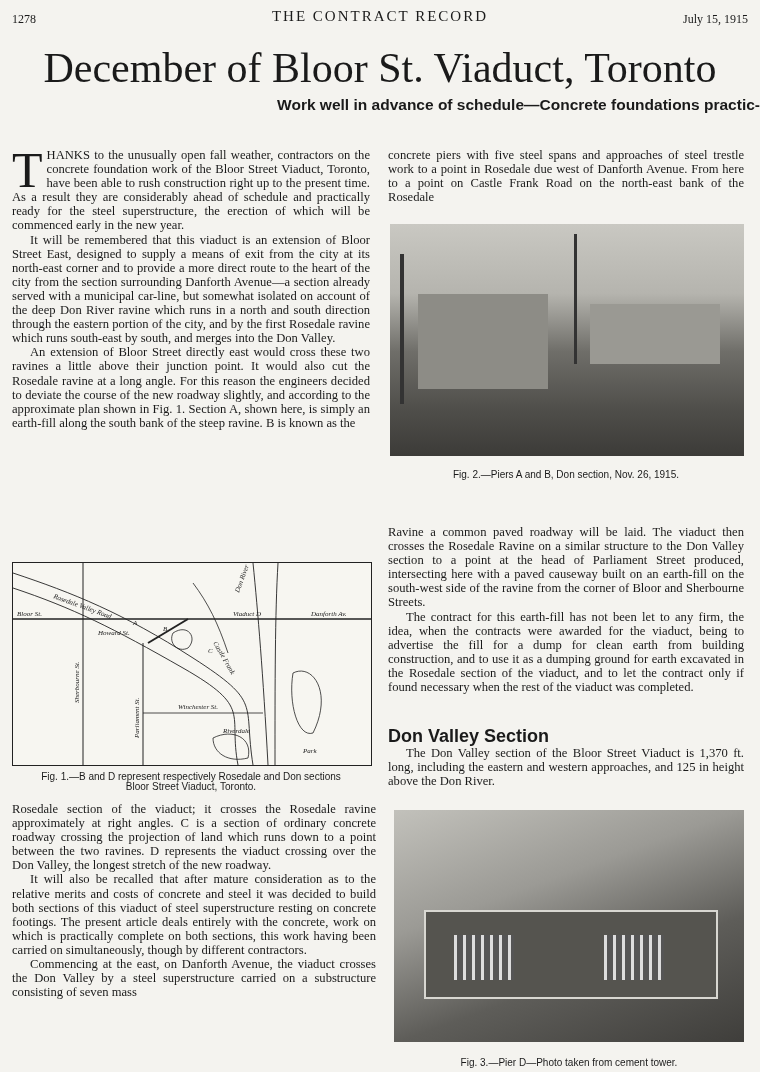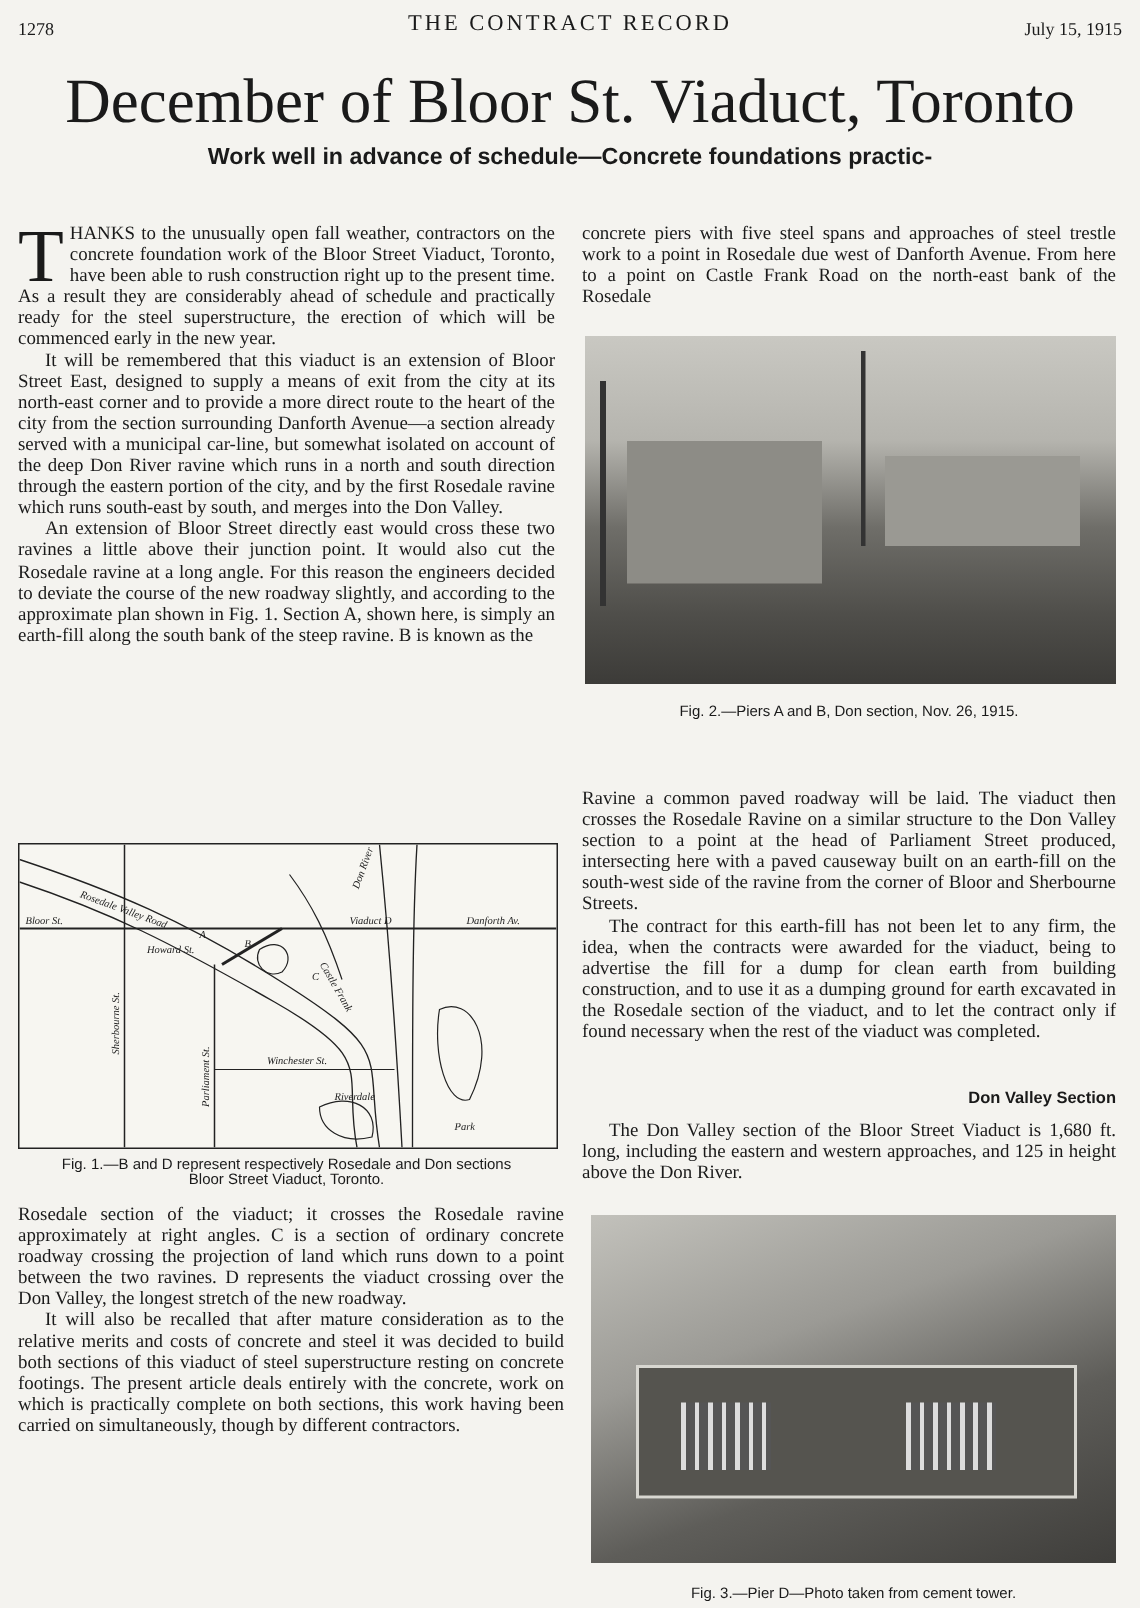--- a/index.html
+++ b/index.html
@@ -7,28 +7,28 @@
     width: 760px; height: 1072px; overflow: hidden;
     background: #f4f3ef; color: #1a1a1a;
     font-family: "Liberation Serif", "DejaVu Serif", serif;
     position: relative;
   }
   .header { position: absolute; top: 8px; left: 12px; right: 12px; height: 20px; font-size: 12px; }
   .header .pg { position: absolute; left: 0; top: 4px; }
   .header .journal { position: absolute; left: 0; right: 0; text-align: center; top: 0; font-size: 15px; letter-spacing: 2px; }
   .header .date { position: absolute; right: 0; top: 4px; }
   .title { position: absolute; top: 44px; left: 0; right: 0; text-align: center; font-size: 42px; line-height: 48px; font-weight: normal; margin: 0; }
-  .subtitle { position: absolute; top: 96px; left: 0; right: 0; text-align: center; font-family: "Liberation Sans", "DejaVu Sans", sans-serif; font-weight: bold; font-size: 15.5px; line-height: 18px; }
+  .subtitle { position: absolute; top: 96px; left: 0; right: 0; text-align: right; font-family: "Liberation Sans", "DejaVu Sans", sans-serif; font-weight: bold; font-size: 15.5px; line-height: 18px; }
   .col { position: absolute; font-size: 12.6px; line-height: 14.1px; text-align: justify; }
   .col p { margin: 0; text-indent: 18px; }
   .col p.noindent { text-indent: 0; }
   .dropcap { float: left; font-size: 50px; line-height: 40px; margin: 2px 4px 0 0; }
   .figure { position: absolute; background: #6b6b66; overflow: hidden; }
   .caption { position: absolute; font-family: "Liberation Sans", "DejaVu Sans", sans-serif; font-size: 10px; text-align: center; line-height: 10px; }
-  .section-head { position: absolute; font-family: "Liberation Sans", "DejaVu Sans", sans-serif; font-weight: bold; font-size: 11px; text-align: right; }
+  .section-head { position: absolute; font-family: "Liberation Sans", "DejaVu Sans", sans-serif; font-weight: bold; font-size: 18px; text-align: left; }
   .map { position: absolute; border: 1px solid #222; background: #f7f6f1; }
   .map svg { width: 100%; height: 100%; display: block; }
   .map .lbl { font-family: "Liberation Serif", serif; font-style: italic; font-size: 7px; fill: #222; }
 </style>
 </head>
 <body>
 
 <div class="header">
   <span class="pg">1278</span>
   <span class="journal">THE CONTRACT RECORD</span>
@@ -79,20 +79,21 @@
   </svg>
 </div>
 <div class="caption" style="left:12px; top:772px; width:358px;">
   <div>Fig. 1.—B and D represent respectively Rosedale and Don sections</div>
   <div>Bloor Street Viaduct, Toronto.</div>
 </div>
 
 <div class="col" style="left:12px; top:802px; width:364px;">
   <p class="noindent">Rosedale section of the viaduct; it crosses the Rosedale ravine approximately at right angles. C is a section of ordinary concrete roadway crossing the projection of land which runs down to a point between the two ravines. D represents the viaduct crossing over the Don Valley, the longest stretch of the new roadway.</p>
   <p>It will also be recalled that after mature consideration as to the relative merits and costs of concrete and steel it was decided to build both sections of this viaduct of steel superstructure resting on concrete footings. The present article deals entirely with the concrete, work on which is practically complete on both sections, this work having been carried on simultaneously, though by different contractors.</p>
+  <p>Commencing at the east, on Danforth Avenue, the viaduct crosses the Don Valley by a steel superstructure carried on a substructure consisting of seven mass</p>
 </div>
 
 <div class="col" style="left:388px; top:148px; width:356px;">
   <p class="noindent">concrete piers with five steel spans and approaches of steel trestle work to a point in Rosedale due west of Danforth Avenue. From here to a point on Castle Frank Road on the north-east bank of the Rosedale</p>
 </div>
 
 <div class="figure" style="left:390px; top:224px; width:354px; height:232px;
   background: linear-gradient(180deg, #c9c8c2 0%, #b5b4ae 30%, #6f6e69 55%, #4f4e4a 80%, #3c3b38 100%);">
   <div style="position:absolute; left:28px; top:70px; width:130px; height:95px; background:#8d8c86;"></div>
   <div style="position:absolute; left:200px; top:80px; width:130px; height:60px; background:#9a9993;"></div>
@@ -102,21 +103,21 @@
 <div class="caption" style="left:388px; top:470px; width:356px;">Fig. 2.—Piers A and B, Don section, Nov. 26, 1915.</div>
 
 <div class="col" style="left:388px; top:506px; width:356px;margin-top:19px;">
   <p class="noindent">Ravine a common paved roadway will be laid. The viaduct then crosses the Rosedale Ravine on a similar structure to the Don Valley section to a point at the head of Parliament Street produced, intersecting here with a paved causeway built on an earth-fill on the south-west side of the ravine from the corner of Bloor and Sherbourne Streets.</p>
   <p>The contract for this earth-fill has not been let to any firm, the idea, when the contracts were awarded for the viaduct, being to advertise the fill for a dump for clean earth from building construction, and to use it as a dumping ground for earth excavated in the Rosedale section of the viaduct, and to let the contract only if found necessary when the rest of the viaduct was completed.</p>
 </div>
 
 <div class="section-head" style="left:388px; top:726px; width:356px;">Don Valley Section</div>
 
 <div class="col" style="left:388px; top:746px; width:356px;">
-  <p>The Don Valley section of the Bloor Street Viaduct is 1,680 ft. long, including the eastern and western approaches, and 125 in height above the Don River.</p>
+  <p>The Don Valley section of the Bloor Street Viaduct is 1,370 ft. long, including the eastern and western approaches, and 125 in height above the Don River.</p>
 </div>
 
 <div class="figure" style="left:394px; top:810px; width:350px; height:232px;
   background: linear-gradient(160deg, #c2c1bb 0%, #9b9a95 35%, #5e5d59 65%, #3f3e3b 100%);">
   <div style="position:absolute; left:30px; top:100px; width:290px; height:85px; border:2px solid #d8d7d1; background:#55544f;"></div>
   <div style="position:absolute; left:60px; top:125px; width:60px; height:45px; background:repeating-linear-gradient(90deg,#ddd 0 3px,#555 3px 9px);"></div>
   <div style="position:absolute; left:210px; top:125px; width:60px; height:45px; background:repeating-linear-gradient(90deg,#ddd 0 3px,#555 3px 9px);"></div>
 </div>
 <div class="caption" style="left:394px; top:1058px; width:350px;">Fig. 3.—Pier D—Photo taken from cement tower.</div>
 

